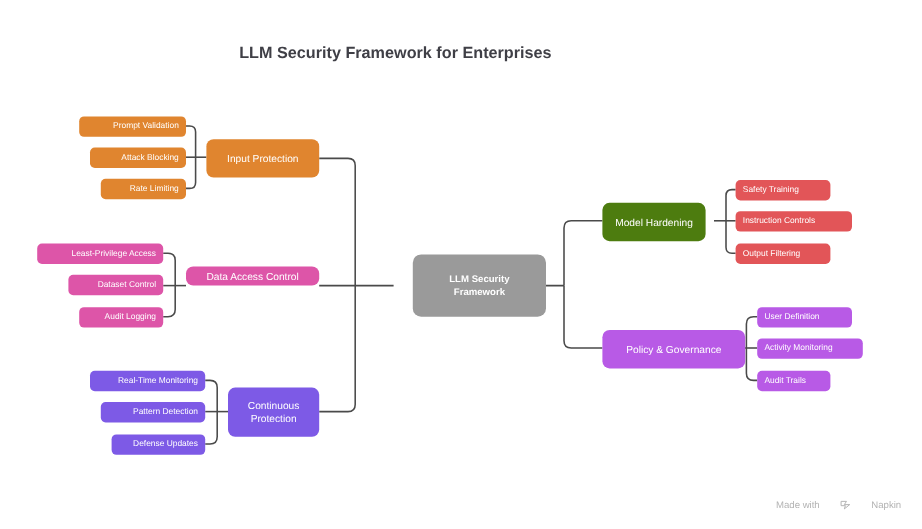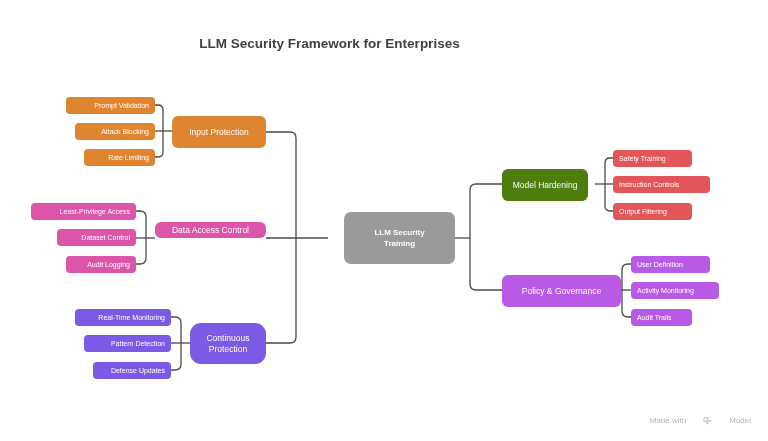--- a/index.html
+++ b/index.html
@@ -47,21 +47,21 @@
     <path d="M613 158 H610 Q605 158 605 163 V206 Q605 211 610 211 H613"></path>
     <path d="M595 184 H613"></path>
 
     <path d="M631 264 H628 Q622 264 622 270 V311 Q622 317 628 317 H631"></path>
     <path d="M613 290 H631"></path>
   </g>
 </svg>
 
 <div class="node center" style="left:328px; top:212px; width:111px; height:52px; flex-direction:column; justify-content:center;margin-left:16px;">
   <span>LLM Security</span>
-  <span>Training</span>
+  <span>Framework</span>
 </div>
 
 <div class="node main" style="left:172px; top:116px; width:94px; height:32px; background:#e0852f;">
   <span>Input Protection</span>
 </div>
 <div class="node leaf l" style="left:66px; top:97px; width:89px; height:17px; background:#e0852f;">
     <span>Prompt Validation</span>
   </div>
 <div class="node leaf l" style="left:75px; top:123px; width:80px; height:17px; background:#e0852f;">
     <span>Attack Blocking</span>
@@ -76,21 +76,21 @@
 <div class="node leaf l" style="left:31px; top:203px; width:105px; height:17px; background:#dd55a8;">
     <span>Least-Privilege Access</span>
   </div>
 <div class="node leaf l" style="left:57px; top:229px; width:79px; height:17px; background:#dd55a8;">
     <span>Dataset Control</span>
   </div>
 <div class="node leaf l" style="left:66px; top:256px; width:70px; height:17px; background:#dd55a8;">
     <span>Audit Logging</span>
   </div>
 
-<div class="node main" style="left:190px; top:323px; width:76px; height:41px; background:#7d5ae6; flex-direction:column; justify-content:center;border-radius:11px;">
+<div class="node main" style="left:190px; top:323px; width:76px; height:41px; background:#7d5ae6; flex-direction:column; justify-content:center;">
   <span>Continuous</span>
   <span>Protection</span>
 </div>
 <div class="node leaf l" style="left:75px; top:309px; width:96px; height:17px; background:#7d5ae6;">
     <span>Real-Time Monitoring</span>
   </div>
 <div class="node leaf l" style="left:84px; top:335px; width:87px; height:17px; background:#7d5ae6;">
     <span>Pattern Detection</span>
   </div>
 <div class="node leaf l" style="left:93px; top:362px; width:78px; height:17px; background:#7d5ae6;">
@@ -121,14 +121,14 @@
   </div>
 <div class="node leaf r" style="left:631px; top:309px; width:61px; height:17px; background:#b85ae6;">
     <span>Audit Trails</span>
   </div>
 
 <div class="footer">
   <span>Made with</span>
   <svg width="9" height="9" viewBox="0 0 10 10">
     <path d="M1 2 L6 2 L4 5 L9 5 L4 9 L5 6 L1 6 Z" fill="none" stroke="#b3b3b3" stroke-width="0.9"></path>
   </svg>
-  <span>Model</span>
+  <span>Napkin</span>
 </div>
 
 </body></html>

